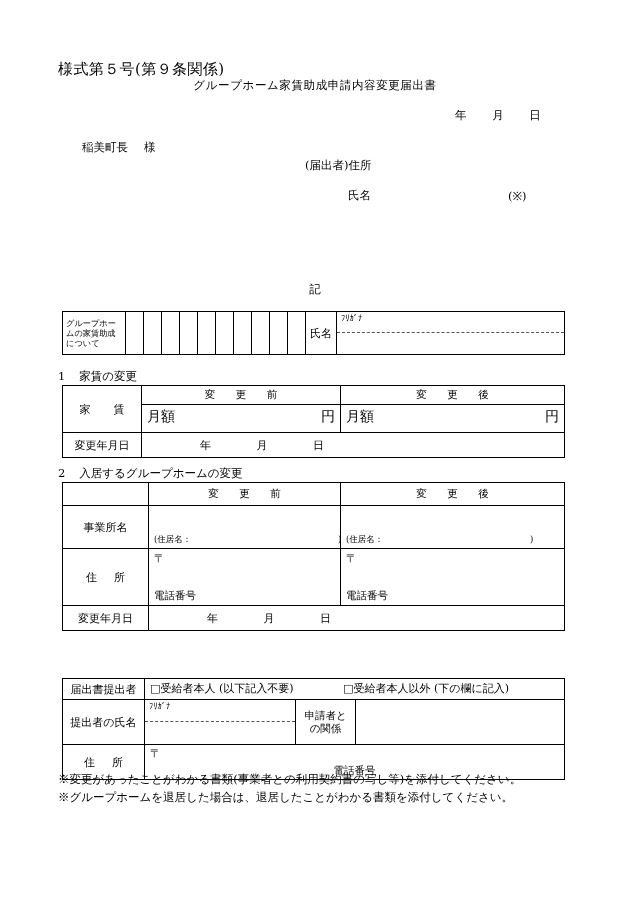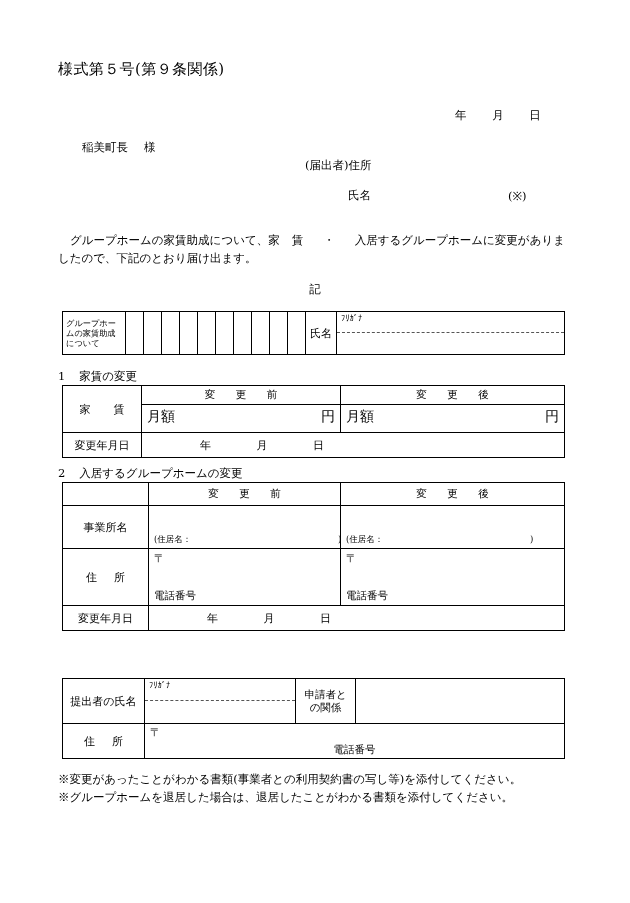--- a/index.html
+++ b/index.html
@@ -260,42 +260,39 @@
     line-height: 1.58;
   }
   .notes div { white-space: nowrap; }
 </style>
 </head>
 <body>
 
 <div class="page">
 
   <div class="form-no">様式第５号(第９条関係)</div>
+  <div class="doc-title">グループホーム家賃助成申請内容変更届出書</div>
 
   <div class="date-line">
     <span>年</span>
     <span>月</span>
     <span>日</span>
   </div>
 
   <div class="addressee">
     <span>稲美町長</span><span class="sama">様</span>
   </div>
 
   <div class="submitter-address">(届出者)住所</div>
 
   <div class="submitter-name">
     <span>氏名</span>
     <span class="seal">(※)</span>
   </div>
 
-  <div class="body-text">
-    <span class="indent">グループホームの家賃助成について、家</span><span class="sp"></span><span>賃</span><span class="sp-wide"></span><span>・</span><span class="sp-wide"></span><span>入居するグループホームに変更がありま</span><br>
-    <span>したので、下記のとおり届け出ます。</span>
-  </div>
 
   <div class="ki">記</div>
 
   <table class="tbl" id="tbl-recipient">
     <colgroup>
       <col style="width:63px">
       <col style="width:18px">
         <col style="width:18px">
         <col style="width:18px">
         <col style="width:18px">
@@ -419,20 +416,27 @@
     </table>
 
   <table class="tbl" id="tbl-submitter">
     <colgroup>
       <col style="width:82px">
         <col style="width:151px">
         <col style="width:60px">
         <col>
     </colgroup>
     <tbody>
+        <tr>
+      <td class="r-who c">届出書提出者</td>
+      <td class="r-who who-cell" colspan="3">
+        <span class="opt1">□受給者本人 (以下記入不要)</span>
+        <span class="opt2">□受給者本人以外 (下の欄に記入)</span>
+      </td>
+    </tr>
     <tr>
       <td class="r-name c">提出者の氏名</td>
       <td class="r-name furi-cell">
         <div class="furi-top hankaku">ﾌﾘｶﾞﾅ</div>
         <div class="furi-bot"></div>
       </td>
       <td class="r-name rel-cell">
         <div>申請者と</div>
         <div>の関係</div>
       </td>

